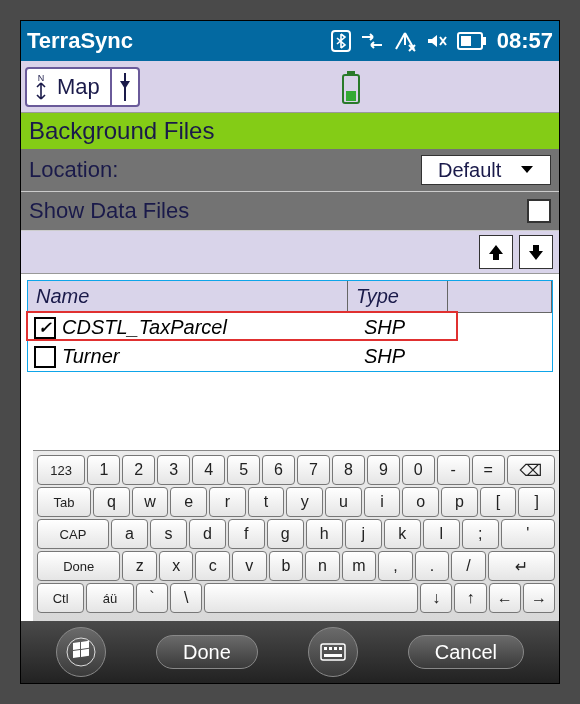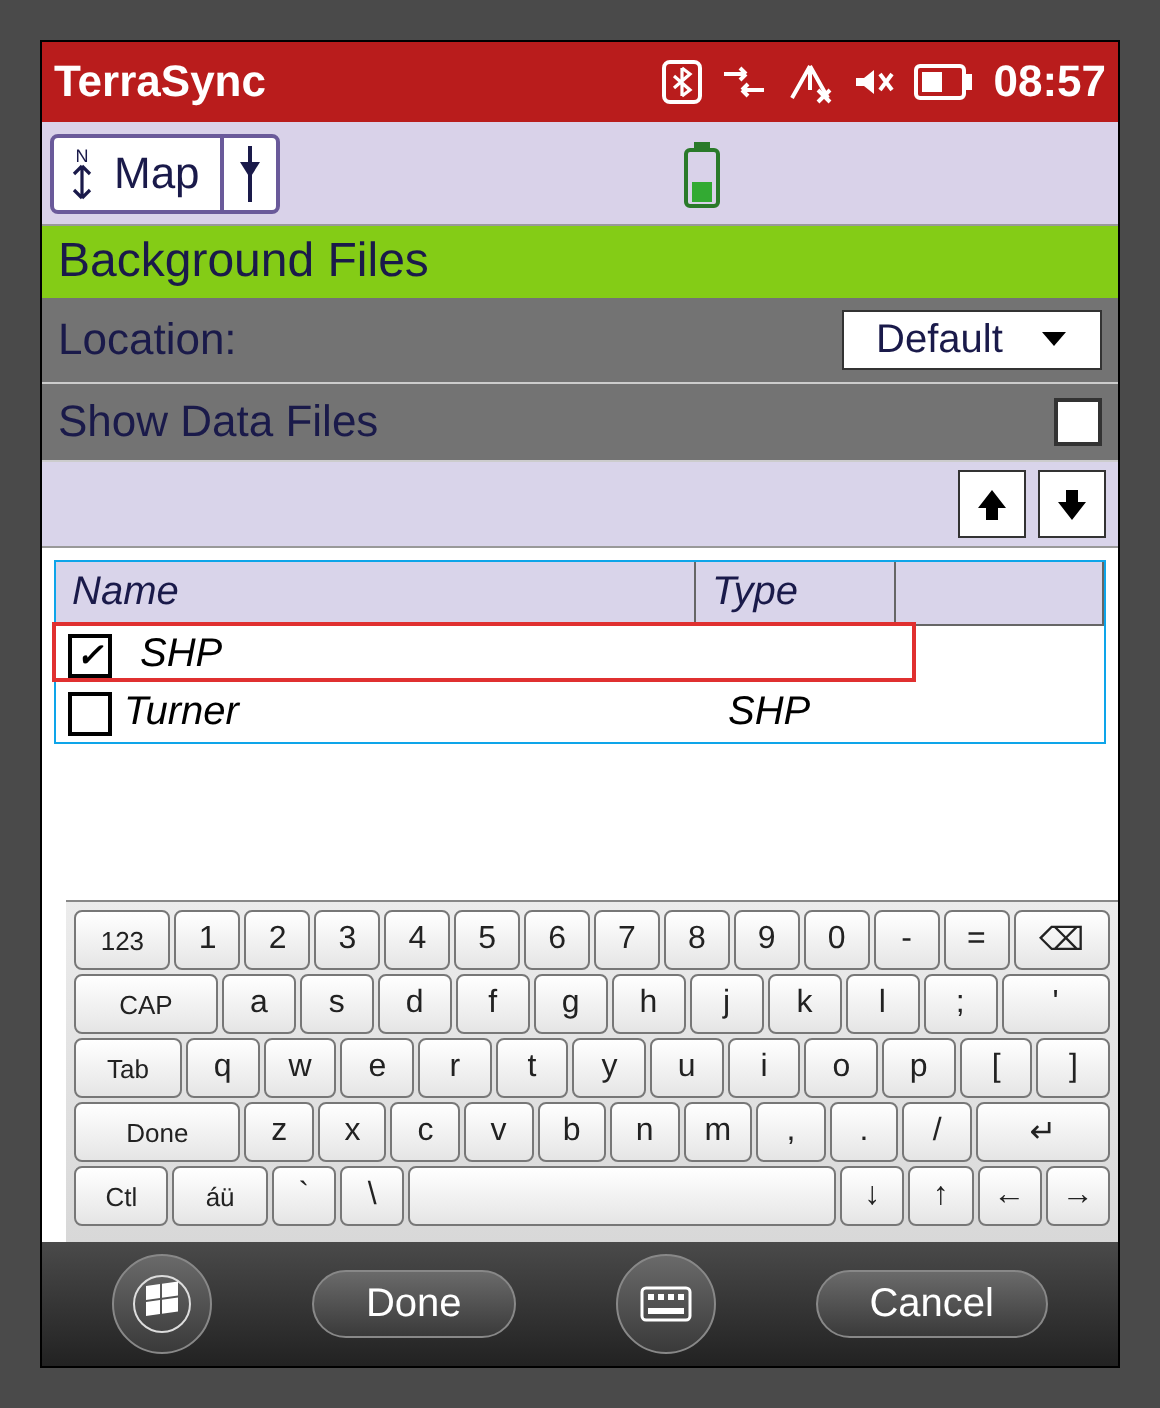--- a/index.html
+++ b/index.html
@@ -13,21 +13,21 @@
   .screen {
     width: 540px; height: 664px;
     background: #fff;
     border: 1px solid #000;
     position: relative;
     overflow: hidden;
   }
   
   .statusbar {
     height: 40px;
-    background: #b91c1c;
+    background: #0369a1;
     color: #fff;
     display: flex;
     align-items: center;
     padding: 0 6px;
     font-size: 20px;
   }
   .statusbar .app-title { font-weight: bold; font-size: 22px; flex: 0 0 auto; }
   .statusbar .spacer { flex: 1; }
   .statusbar .sicon { margin: 0 4px; display:flex; align-items:center; }
   .statusbar .clock { font-weight: bold; font-size: 22px; margin-left:6px;}
@@ -295,20 +295,21 @@
     </div>
 
     <div class="table" style="position:relative;">
       <div class="thead">
         <div class="th th-name">Name</div>
         <div class="th th-type">Type</div>
         <div class="th th-blank"></div>
       </div>
       <div class="trow">
         <span class="cb">✓</span>
+        <span class="fname">CDSTL_TaxParcel</span>
         <span class="ftype">SHP</span>
       </div>
       <div class="trow">
         <span class="cb"></span>
         <span class="fname">Turner</span>
         <span class="ftype">SHP</span>
       </div>
       <div class="highlight-box" style="left:-2px; top:30px; width:432px; height:30px;"></div>
     </div>
 
@@ -322,49 +323,49 @@
           <div class="key">5</div>
           <div class="key">6</div>
           <div class="key">7</div>
           <div class="key">8</div>
           <div class="key">9</div>
           <div class="key">0</div>
           <div class="key">-</div>
           <div class="key">=</div>
           <div class="key wide15">⌫</div>
         </div>
-      <div class="krow" id="krow2">
-          <div class="key wide2 small">CAP</div>
-          <div class="key">a</div>
-          <div class="key">s</div>
-          <div class="key">d</div>
-          <div class="key">f</div>
-          <div class="key">g</div>
-          <div class="key">h</div>
-          <div class="key">j</div>
-          <div class="key">k</div>
-          <div class="key">l</div>
-          <div class="key">;</div>
-          <div class="key wide15">'</div>
-        </div>
       <div class="krow" id="krow1">
           <div class="key wide15 small">Tab</div>
           <div class="key">q</div>
           <div class="key">w</div>
           <div class="key">e</div>
           <div class="key">r</div>
           <div class="key">t</div>
           <div class="key">y</div>
           <div class="key">u</div>
           <div class="key">i</div>
           <div class="key">o</div>
           <div class="key">p</div>
           <div class="key">[</div>
           <div class="key">]</div>
         </div>
+      <div class="krow" id="krow2">
+          <div class="key wide2 small">CAP</div>
+          <div class="key">a</div>
+          <div class="key">s</div>
+          <div class="key">d</div>
+          <div class="key">f</div>
+          <div class="key">g</div>
+          <div class="key">h</div>
+          <div class="key">j</div>
+          <div class="key">k</div>
+          <div class="key">l</div>
+          <div class="key">;</div>
+          <div class="key wide15">'</div>
+        </div>
       <div class="krow" id="krow3">
           <div class="key wide25 small">Done</div>
           <div class="key">z</div>
           <div class="key">x</div>
           <div class="key">c</div>
           <div class="key">v</div>
           <div class="key">b</div>
           <div class="key">n</div>
           <div class="key">m</div>
           <div class="key">,</div>

